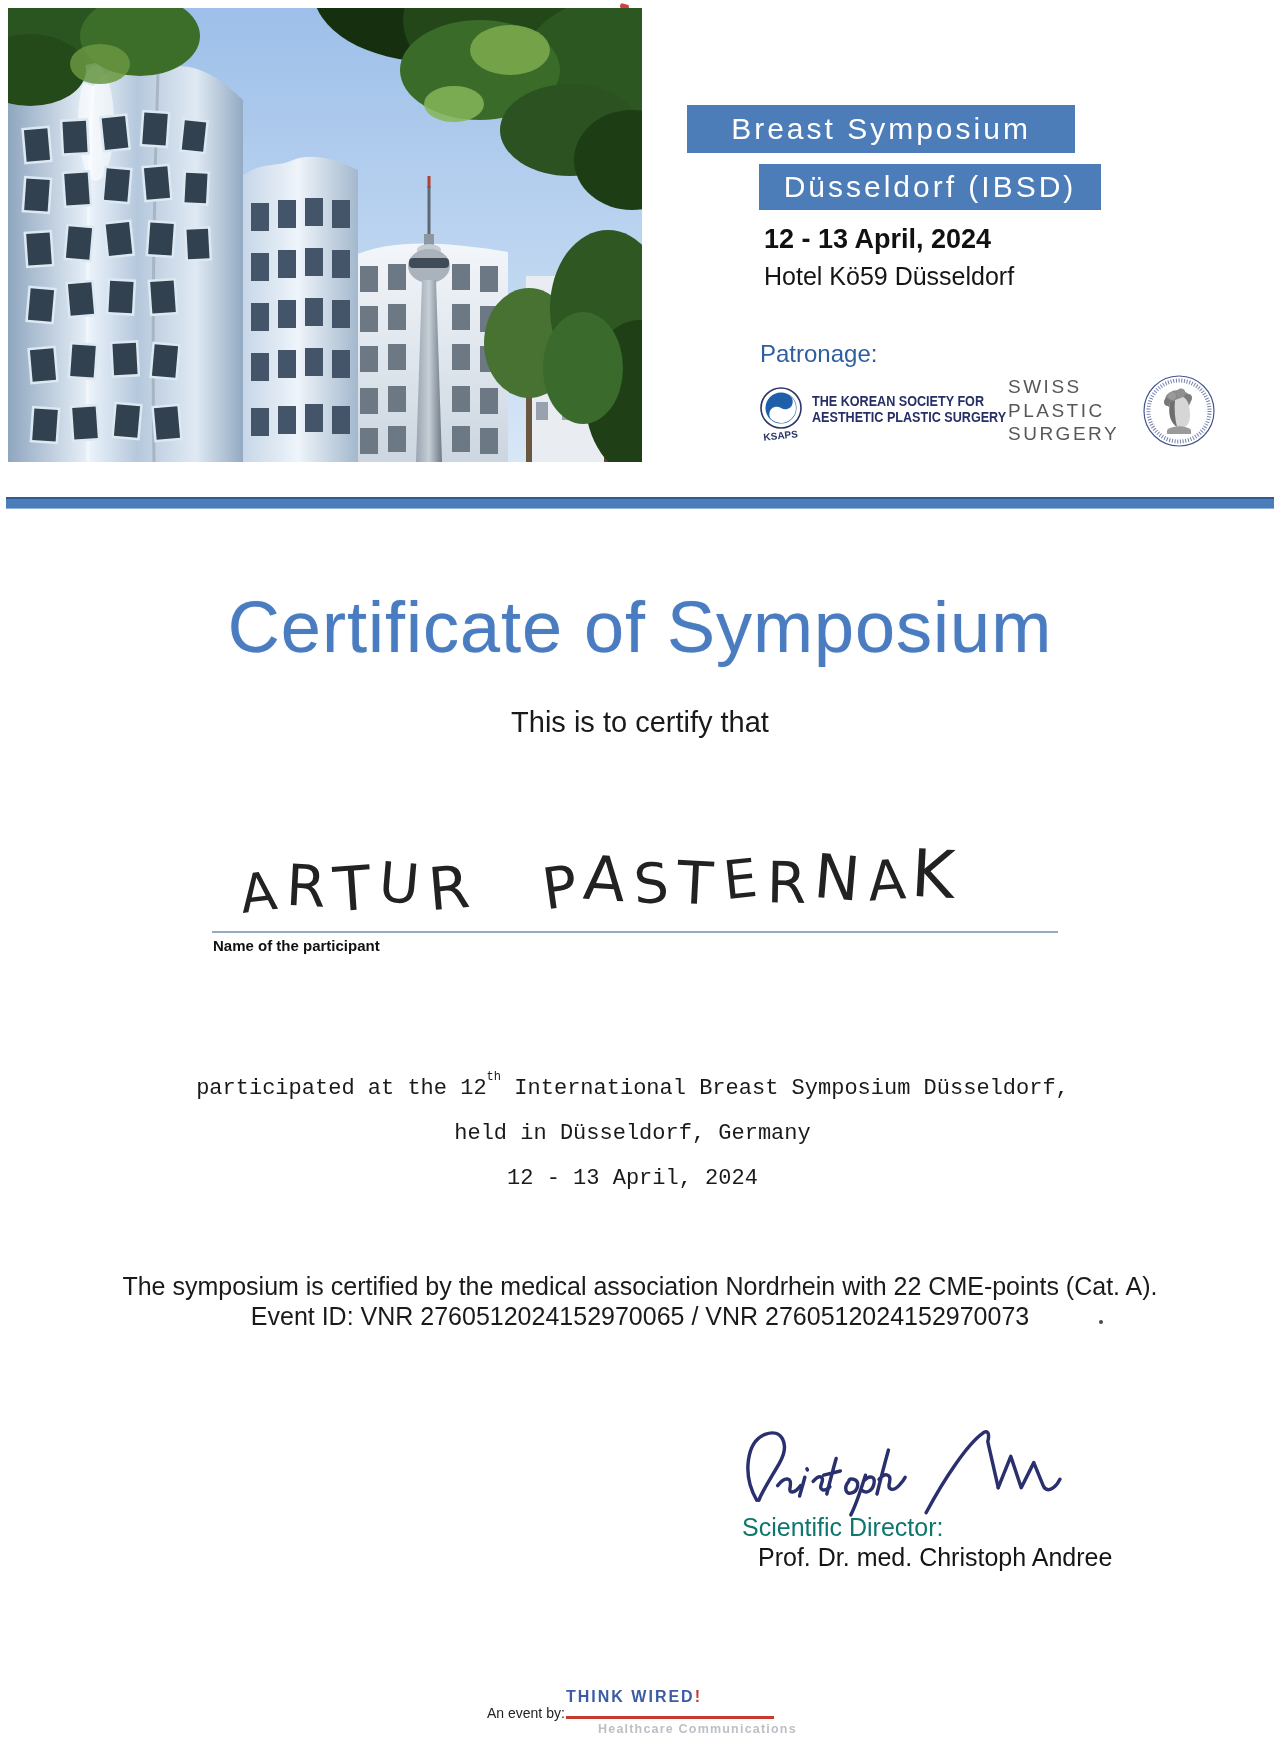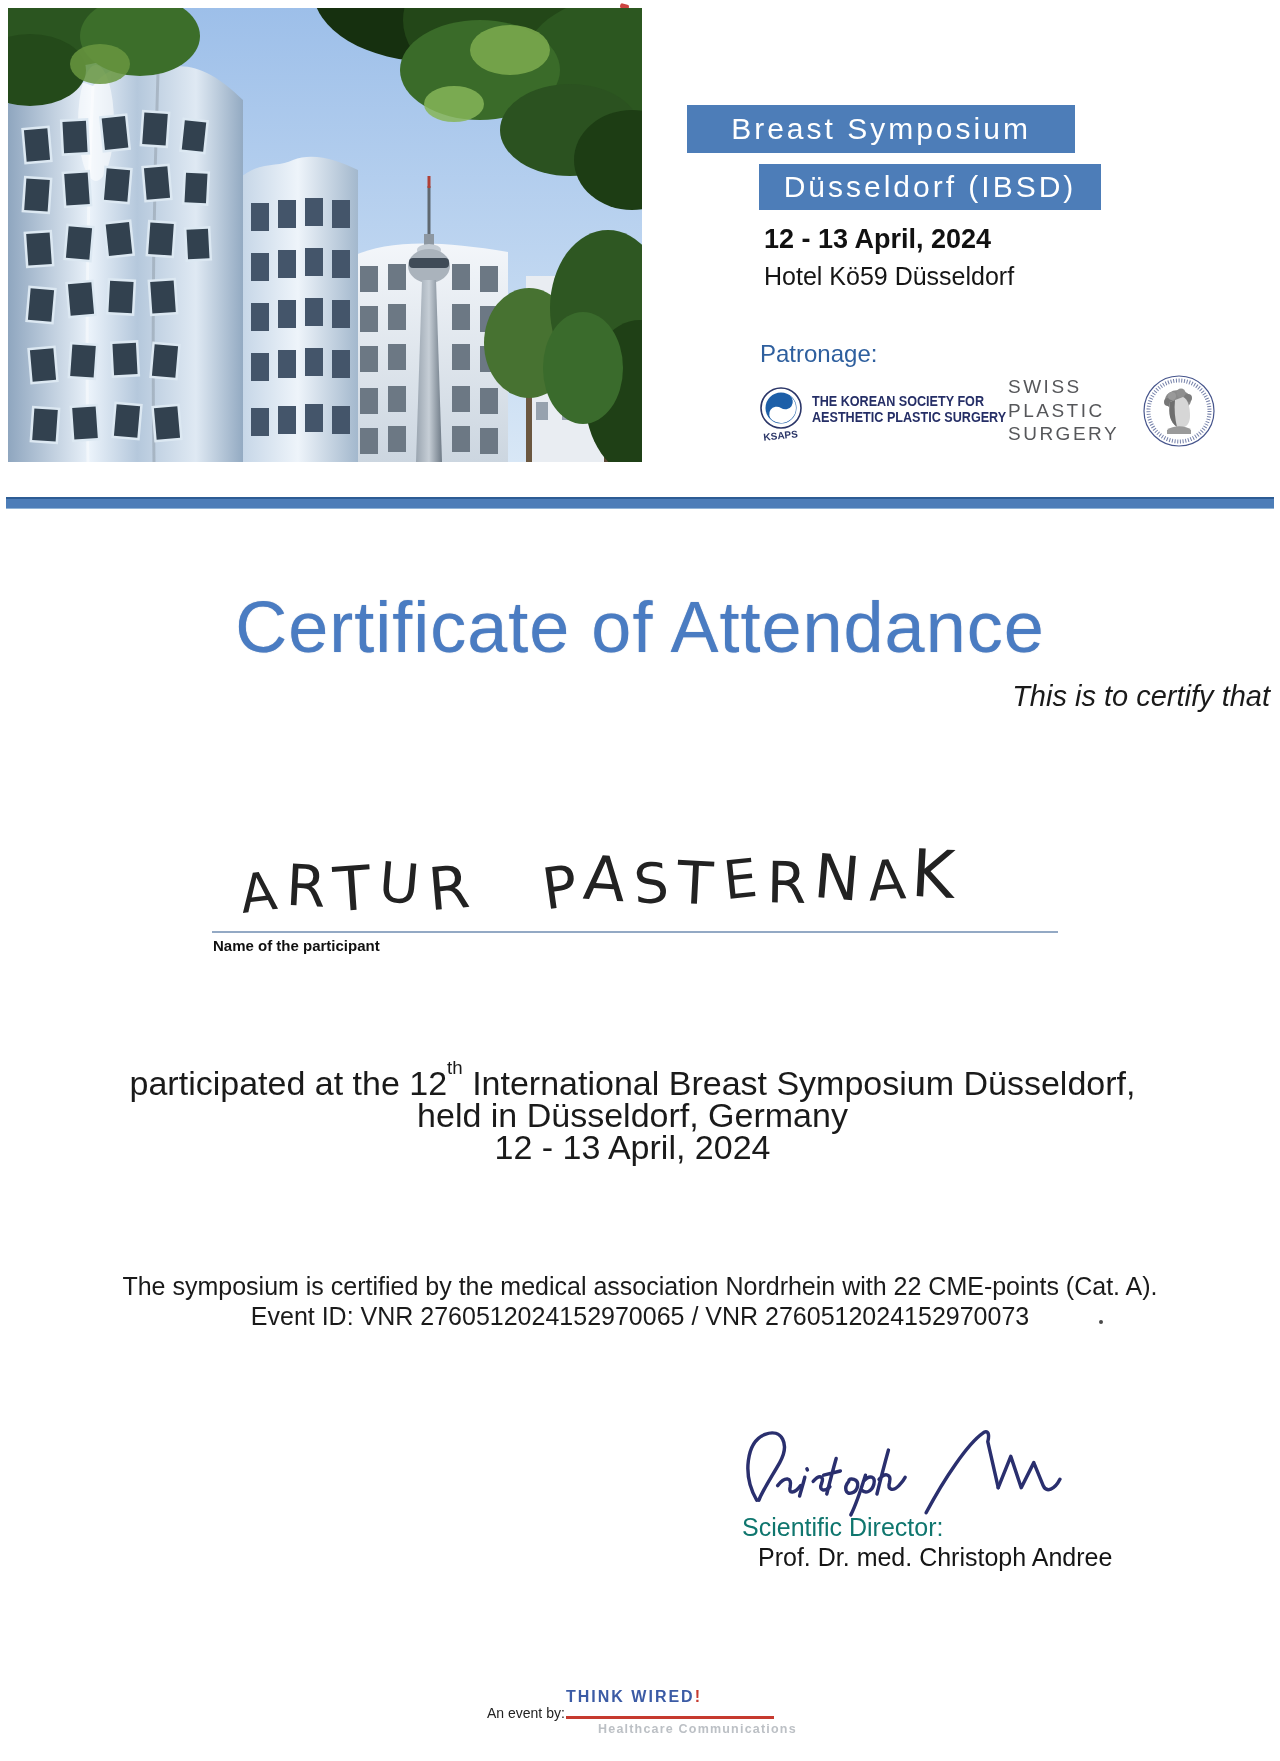--- a/index.html
+++ b/index.html
@@ -23,27 +23,27 @@
               transform:scaleX(.9);transform-origin:left top;white-space:nowrap;}
   .swiss-text{left:1008px;top:375px;font-size:19px;line-height:23.5px;letter-spacing:2.5px;
               color:#56575a;font-weight:400;}
   .seal{left:1141px;top:372px;width:76px;height:78px;}
   .rule{left:6px;top:497px;width:1268px;height:9px;background:#4d7db8;
         border-top:2px solid #2d5c94;border-bottom:1px solid #8fb2d6;}
 
   
   .title{left:10px;top:590px;width:1260px;text-align:center;font-size:72px;line-height:1.05;
          color:#4a7cc2;letter-spacing:1px;text-shadow:0 0 1px rgba(40,70,130,.45);}
-  .certify{left:10px;top:680px;width:1260px;text-align:right;font-size:29px;font-weight:500;font-style:italic;}
+  .certify{left:10px;top:706px;width:1260px;text-align:center;font-size:29px;font-weight:500;}
   .hand-name{left:238px;top:850px;font-size:57px;letter-spacing:9px;color:#222;
              font-family:"DejaVu Sans",sans-serif;transform:rotate(-1deg);white-space:nowrap;}
   .hand-name span{display:inline-block;}
   .name-underline{left:212px;top:931px;width:846px;height:2px;background:#93a9c4;}
   .name-label{left:213px;top:937px;font-size:15px;font-weight:600;color:#111;}
-  .para{left:10px;top:1061px;width:1245px;text-align:center;font-size:34px;line-height:32px;font-weight:500;}
+  .para{left:10px;top:1061px;width:1245px;text-align:center;font-size:22px;line-height:45px;font-weight:500;font-family:Liberation Mono, monospace;}
   .sup2{font-size:.55em;position:relative;top:-.5em;}
   .cme{left:20px;top:1271px;width:1240px;text-align:center;font-size:25px;line-height:30px;font-weight:500;}
 
   
   .sig-img{left:740px;top:1424px;width:345px;height:95px;}
   .sig-role{left:742px;top:1513px;font-size:25px;font-weight:500;color:#0f766e;}
   .sig-name{left:742px;top:1543px;font-size:25px;font-weight:500;color:#151515;margin-left:16px;}
 
   
   .event-by{left:487px;top:1705px;font-size:14px;font-weight:500;color:#222;}
@@ -279,21 +279,21 @@
       <circle cx="40" cy="21" r="4.5" fill="#8f8f8f"></circle>
         <circle cx="47" cy="26" r="4" fill="#7c7c7c"></circle>
       <path d="M29,30 C27,42 29,50 36,55 C43,58 49,53 49,44 C49,35 47,27 42,25 Z" fill="#d6d6d6"></path>
       <path d="M29,30 C27,42 29,50 36,55 C34,47 33,37 34,28 Z" fill="#6e6e6e"></path>
       <path d="M26,58 C32,53 45,53 50,58 L50,62 L26,62 Z" fill="#9a9a9a"></path>
     </g>
   </svg>
 
   <div class="abs rule"></div>
 
-  <div class="abs title">Certificate of Attendance</div>
+  <div class="abs title">Certificate of Symposium</div>
   <div class="abs certify">This is to certify that</div>
 
   <div class="abs hand-name hand-jitter"><span style="transform: rotate(-6deg) translateY(3px) scale(0.93);">A</span><span style="transform: rotate(4deg) translateY(-2px) scale(1);">R</span><span style="transform: rotate(-3deg) translateY(1px) scale(1.07);">T</span><span style="transform: rotate(6deg) translateY(-3px) scale(0.965);">U</span><span style="transform: rotate(-4deg) translateY(2px) scale(1.035);">R</span><span style="width: 64px; transform: rotate(3deg) translateY(-1px) scale(0.93);"> </span><span style="transform: rotate(-7deg) translateY(3px) scale(1);">P</span><span style="transform: rotate(5deg) translateY(-4px) scale(1.07);">A</span><span style="transform: rotate(-2deg) translateY(1px) scale(0.965);">S</span><span style="transform: rotate(4deg) translateY(2px) scale(1.035);">T</span><span style="transform: rotate(-5deg) translateY(-2px) scale(0.93);">E</span><span style="transform: rotate(2deg) translateY(3px) scale(1);">R</span><span style="transform: rotate(6deg) translateY(-1px) scale(1.07);">N</span><span style="transform: rotate(-3deg) translateY(2px) scale(0.965);">A</span><span style="transform: rotate(4deg) translateY(-3px) scale(1.155);">K</span></div>
   <div class="abs name-underline"></div>
   <div class="abs name-label">Name of the participant</div>
 
   <div class="abs para">
     <div><span>participated at the 12</span><sup class="sup2">th</sup><span> International Breast Symposium Düsseldorf,</span></div>
     <div>held in Düsseldorf, Germany</div>
     <div>12 - 13 April, 2024</div>

